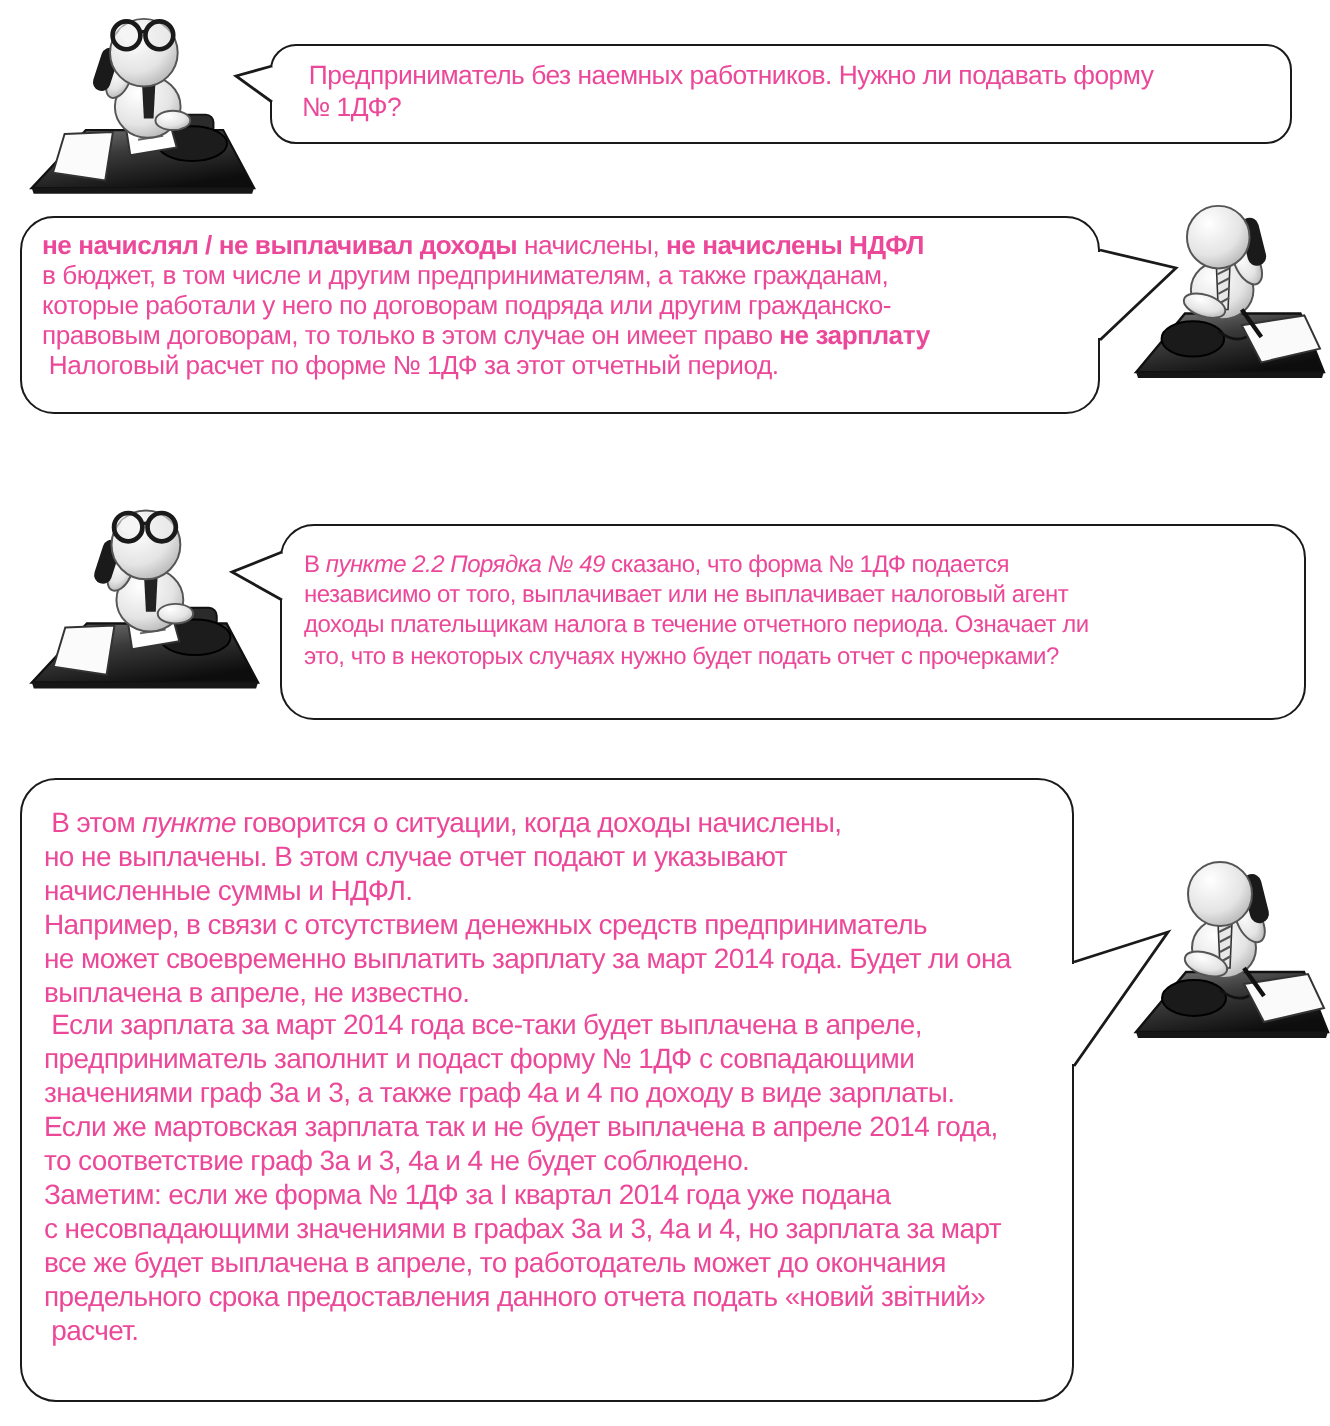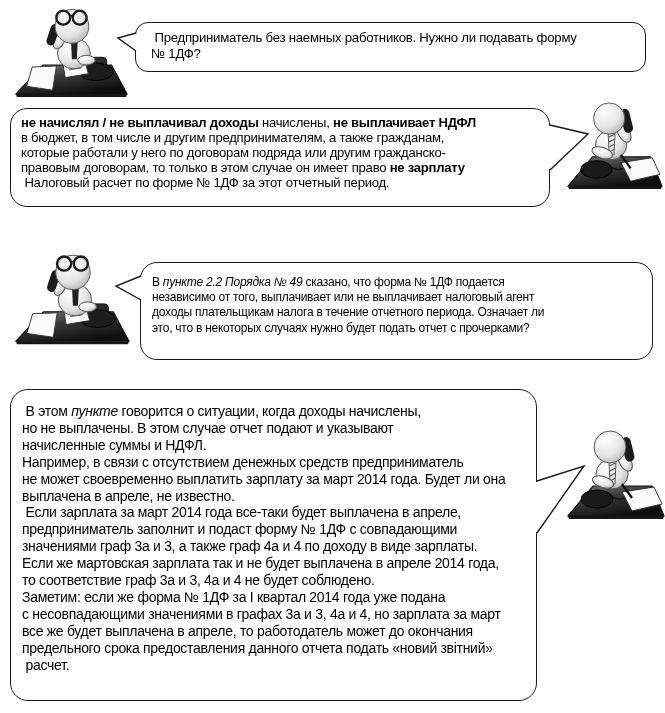--- a/index.html
+++ b/index.html
@@ -2,21 +2,21 @@
 <html><head>
 <meta charset="utf-8">
 <style>
   html,body{margin:0;padding:0;background:#fff;}
   .page{
     position:relative;width:665px;height:713px;background:#fff;overflow:hidden;
     font-family:"Liberation Sans","DejaVu Sans",sans-serif;color:#1a1a1a;
   }
   .balloon{position:absolute;background:#fff;border:1.4px solid #1a1a1a;box-sizing:border-box;}
   .balloon-text{
-    position:relative;white-space:pre-wrap;color:#000000;
+    position:relative;white-space:pre-wrap;color:#ec4899;
     letter-spacing:-0.25px;
   }
   .b{font-weight:bold;}
   .i{font-style:italic;}
   .tail{position:absolute;pointer-events:none;}
   .fig{position:absolute;}
   
   #balloon-q1{left:135px;top:22px;width:511px;height:50px;border-radius:13px;}
   #balloon-q1 .balloon-text{padding:7px 12px 0 15px;font-size:13.2px;line-height:15.6px;}
   
@@ -90,21 +90,21 @@
     <div class="balloon-text"><span> Предприниматель без наемных работников. Нужно ли подавать форму
 № 1ДФ?</span></div>
   </div>
   <svg class="tail" style="left:110px;top:22px" width="30" height="36">
     <path d="M26,11 L8,16 L26,29 Z" fill="#fff" stroke="none"></path>
     <line x1="26.3" y1="12" x2="26.3" y2="28" stroke="#fff" stroke-width="3"></line>
     <path d="M26,11 L8,16 L26,29" fill="none" stroke="#1a1a1a" stroke-width="1.4"></path>
   </svg>
 
   <div class="balloon" id="balloon-a1">
-    <div class="balloon-text"><span class="b">не начислял / не выплачивал доходы</span><span> начислены, </span><span class="b">не выплачивает НДФЛ</span><span>
+    <div class="balloon-text"><span class="b">не начислял / не выплачивал доходы</span><span> начислены, </span><span class="b">не начислены НДФЛ</span><span>
 в бюджет, в том числе и другим предпринимателям, а также гражданам,
 которые работали у него по договорам подряда или другим гражданско-
 правовым договорам, то только в этом случае он имеет право </span><span class="b">не зарплату</span><span>
  Налоговый расчет по форме № 1ДФ за этот отчетный период.</span></div>
   </div>
   <svg class="tail" style="left:540px;top:118px" width="55" height="60">
     <path d="M10,7 L48,16 L10,52 Z" fill="#fff" stroke="none"></path>
     <line x1="9.4" y1="8" x2="9.4" y2="51" stroke="#fff" stroke-width="3"></line>
     <path d="M10,7 L48,16 L10,52" fill="none" stroke="#1a1a1a" stroke-width="1.4"></path>
   </svg>

